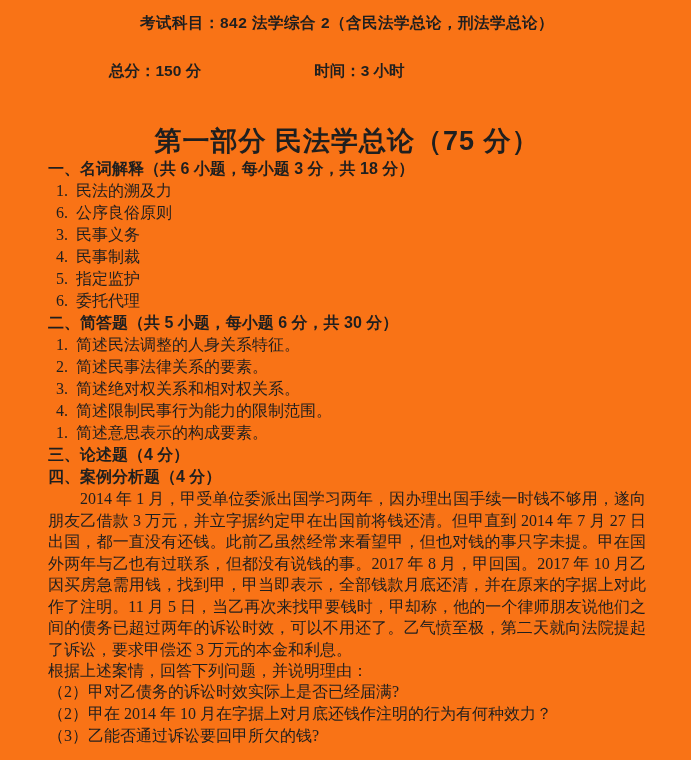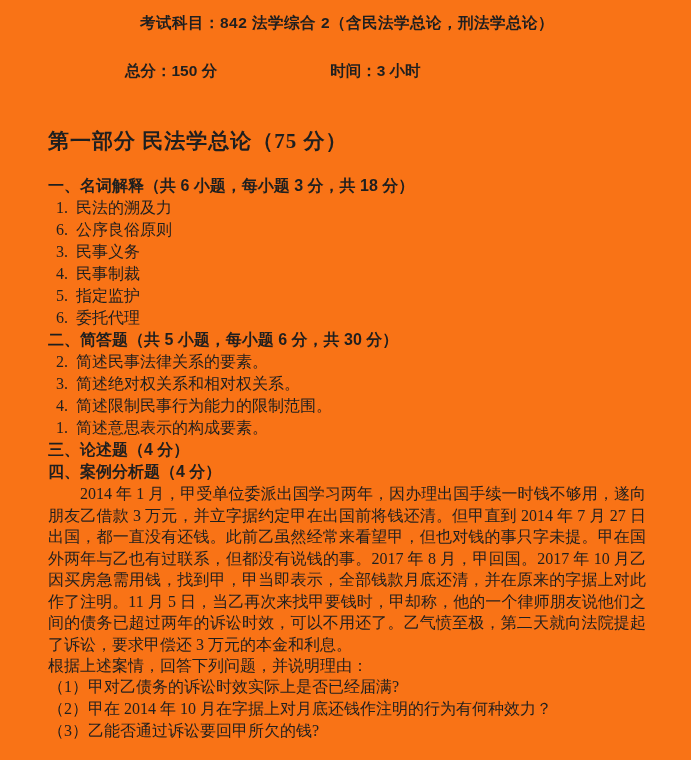--- a/index.html
+++ b/index.html
@@ -23,39 +23,39 @@
     margin-top: 12px;
     line-height: 22px;
     text-align: center;
     font-weight: 700;
     font-family: "Liberation Sans", "DejaVu Sans", sans-serif;
     font-size: 15.5px;
     letter-spacing: 0.5px;
   }
   .head-line2 {
     margin-top: 26px;
-    margin-left: 77px;
+    margin-left: 61px;
     line-height: 22px;
     display: flex;
     gap: 113px;
     font-weight: 700;
     font-family: "Liberation Sans", "DejaVu Sans", sans-serif;
     font-size: 15.5px;
   }
   .part-title {
     margin-top: 44px;
     line-height: 30px;
-    text-align: left;
+    text-align: center;
     font-weight: 700;
-    font-family: Liberation Serif, serif;
-    font-size: 21px;
+    font-family: Liberation Sans, sans-serif;
+    font-size: 27px;
     letter-spacing: 1px;
   }
   .sec { margin: 0; }
-  .sec-first { margin-top: 19px; }
+  .sec-first { margin-top: 2px; }
   .sec-head {
     font-weight: 700;
     font-family: "Liberation Sans", "DejaVu Sans", sans-serif;
     font-size: 16px;
     line-height: 22px;
     white-space: pre-wrap;
   }
   .item {
     line-height: 22px;
     padding-left: 8px;
@@ -97,32 +97,33 @@
     <div class="item">1.  民法的溯及力</div>
     <div class="item">6.  公序良俗原则</div>
     <div class="item">3.  民事义务</div>
     <div class="item">4.  民事制裁</div>
     <div class="item">5.  指定监护</div>
     <div class="item">6.  委托代理</div>
   </section>
 
   <section class="sec">
     <div class="sec-head">二、简答题（共 5 小题，每小题 6 分，共 30 分）</div>
+    <div class="item">1.  简述民法调整的人身关系特征。</div>
     <div class="item">2.  简述民事法律关系的要素。</div>
     <div class="item">3.  简述绝对权关系和相对权关系。</div>
     <div class="item">4.  简述限制民事行为能力的限制范围。</div>
     <div class="item">1.  简述意思表示的构成要素。</div>
   </section>
 
   <section class="sec">
     <div class="sec-head">三、论述题（4 分）</div>
   </section>
 
   <section class="sec">
     <div class="sec-head">四、案例分析题（4 分）</div>
     <div class="case-paragraph">2014 年 1 月，甲受单位委派出国学习两年，因办理出国手续一时钱不够用，遂向朋友乙借款 3 万元，并立字据约定甲在出国前将钱还清。但甲直到 2014 年 7 月 27 日出国，都一直没有还钱。此前乙虽然经常来看望甲，但也对钱的事只字未提。甲在国外两年与乙也有过联系，但都没有说钱的事。2017 年 8 月，甲回国。2017 年 10 月乙因买房急需用钱，找到甲，甲当即表示，全部钱款月底还清，并在原来的字据上对此作了注明。11 月 5 日，当乙再次来找甲要钱时，甲却称，他的一个律师朋友说他们之间的债务已超过两年的诉讼时效，可以不用还了。乙气愤至极，第二天就向法院提起了诉讼，要求甲偿还 3 万元的本金和利息。</div>
     <div class="case-instruction">根据上述案情，回答下列问题，并说明理由：</div>
-    <div class="case-question">（1）甲对乙债务的诉讼时效实际上是否已经届满?</div>
+    <div class="case-question">（2）甲对乙债务的诉讼时效实际上是否已经届满?</div>
     <div class="case-question">（2）甲在 2014 年 10 月在字据上对月底还钱作注明的行为有何种效力？</div>
     <div class="case-question">（3）乙能否通过诉讼要回甲所欠的钱?</div>
   </section>
 
 </div>
 
 </body></html>

